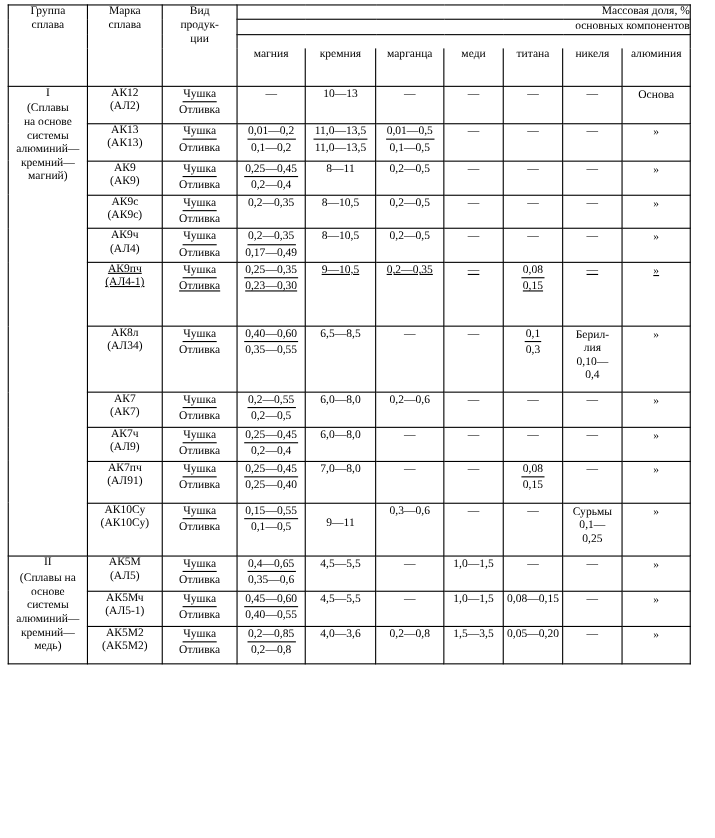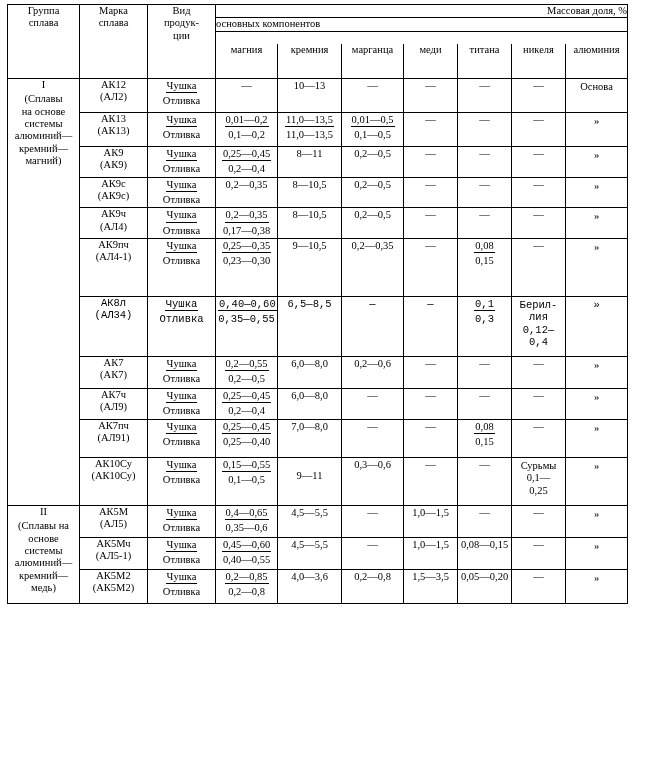--- a/index.html
+++ b/index.html
@@ -35,21 +35,21 @@
     vertical-align:middle;
     font-size:10.5px;
     padding:3px 2px;
   }
   .hdr-massdolya{
     text-align:right;
     padding:4px 8px 3px 2px;
     font-size:10.5px;
   }
   .hdr-osn{
-    text-align:left;
+    text-align:right;
     padding:4px 2px 4px 2px;
     font-size:10.5px;
   }
   .grp{
     text-align:center;
     font-size:10.5px;
     padding:6px 2px 2px 2px;
     line-height:1.25;
     vertical-align:top;
   }
@@ -287,21 +287,21 @@
           <td class="mark">
             <div>АК9ч</div>
             <div>(АЛ4)</div>
           </td>
           <td class="dual ul-inner">
             <span class="a"><span>Чушка</span></span>
             <span class="b">Отливка</span>
           </td>
           <td class="dual ul-inner">
             <span class="a" style="border-bottom: none;"><span>0,2—0,35</span></span>
-            <span class="b">0,17—0,38</span>
+            <span class="b">0,17—0,49</span>
           </td>
           <td class="dual ul-inner">
             <span class="a" style="border-bottom: none;">8—10,5</span>
             <span class="b" style="visibility: hidden;">&nbsp;</span>
           </td>
           <td class="dual ul-inner">
             <span class="a" style="border-bottom: none;">0,2—0,5</span>
             <span class="b" style="visibility: hidden;">&nbsp;</span>
           </td>
           <td class="dual ul-inner">
@@ -311,21 +311,21 @@
           <td class="dual ul-inner">
             <span class="a" style="border-bottom: none;">—</span>
             <span class="b" style="visibility: hidden;">&nbsp;</span>
           </td>
           <td class="dual ul-inner">
             <span class="a" style="border-bottom: none;">—</span>
             <span class="b" style="visibility: hidden;">&nbsp;</span>
           </td>
           <td style="text-align: center; padding-top: 2px;">»</td>
         </tr>
-        <tr style="height: 58px;">
+        <tr style="height: 58px; text-decoration: underline;">
           <td class="mark">
             <div>АК9пч</div>
             <div>(АЛ4-1)</div>
           </td>
           <td class="dual ul-inner">
             <span class="a"><span>Чушка</span></span>
             <span class="b">Отливка</span>
           </td>
           <td class="dual ul-inner">
             <span class="a" style="border-bottom: none;"><span>0,25—0,35</span></span>
@@ -346,21 +346,21 @@
           <td class="dual ul-inner">
             <span class="a" style="border-bottom: none;"><span>0,08</span></span>
             <span class="b">0,15</span>
           </td>
           <td class="dual ul-inner">
             <span class="a" style="border-bottom: none;">—</span>
             <span class="b" style="visibility: hidden;">&nbsp;</span>
           </td>
           <td style="text-align: center; padding-top: 2px;">»</td>
         </tr>
-        <tr style="height: 60px; font-family: Liberation Mono, monospace;">
+        <tr style="height: 60px;">
           <td class="mark">
             <div>АК8л</div>
             <div>(АЛ34)</div>
           </td>
           <td class="dual ul-inner">
             <span class="a"><span>Чушка</span></span>
             <span class="b">Отливка</span>
           </td>
           <td class="dual ul-inner">
             <span class="a" style="border-bottom: none;"><span>0,40—0,60</span></span>
@@ -378,21 +378,21 @@
             <span class="a" style="border-bottom: none;">—</span>
             <span class="b" style="visibility: hidden;">&nbsp;</span>
           </td>
           <td class="dual ul-inner">
             <span class="a" style="border-bottom: none;"><span>0,1</span></span>
             <span class="b">0,3</span>
           </td>
           <td class="note" style="text-align: center; padding-top: 2px;">
             <div>Берил-</div>
             <div>лия</div>
-            <div>0,12—</div>
+            <div>0,10—</div>
             <div>0,4</div>
           </td>
           <td style="text-align: center; padding-top: 2px;">»</td>
         </tr>
         <tr style="height: 32px;">
           <td class="mark">
             <div>АК7</div>
             <div>(АК7)</div>
           </td>
           <td class="dual ul-inner">

